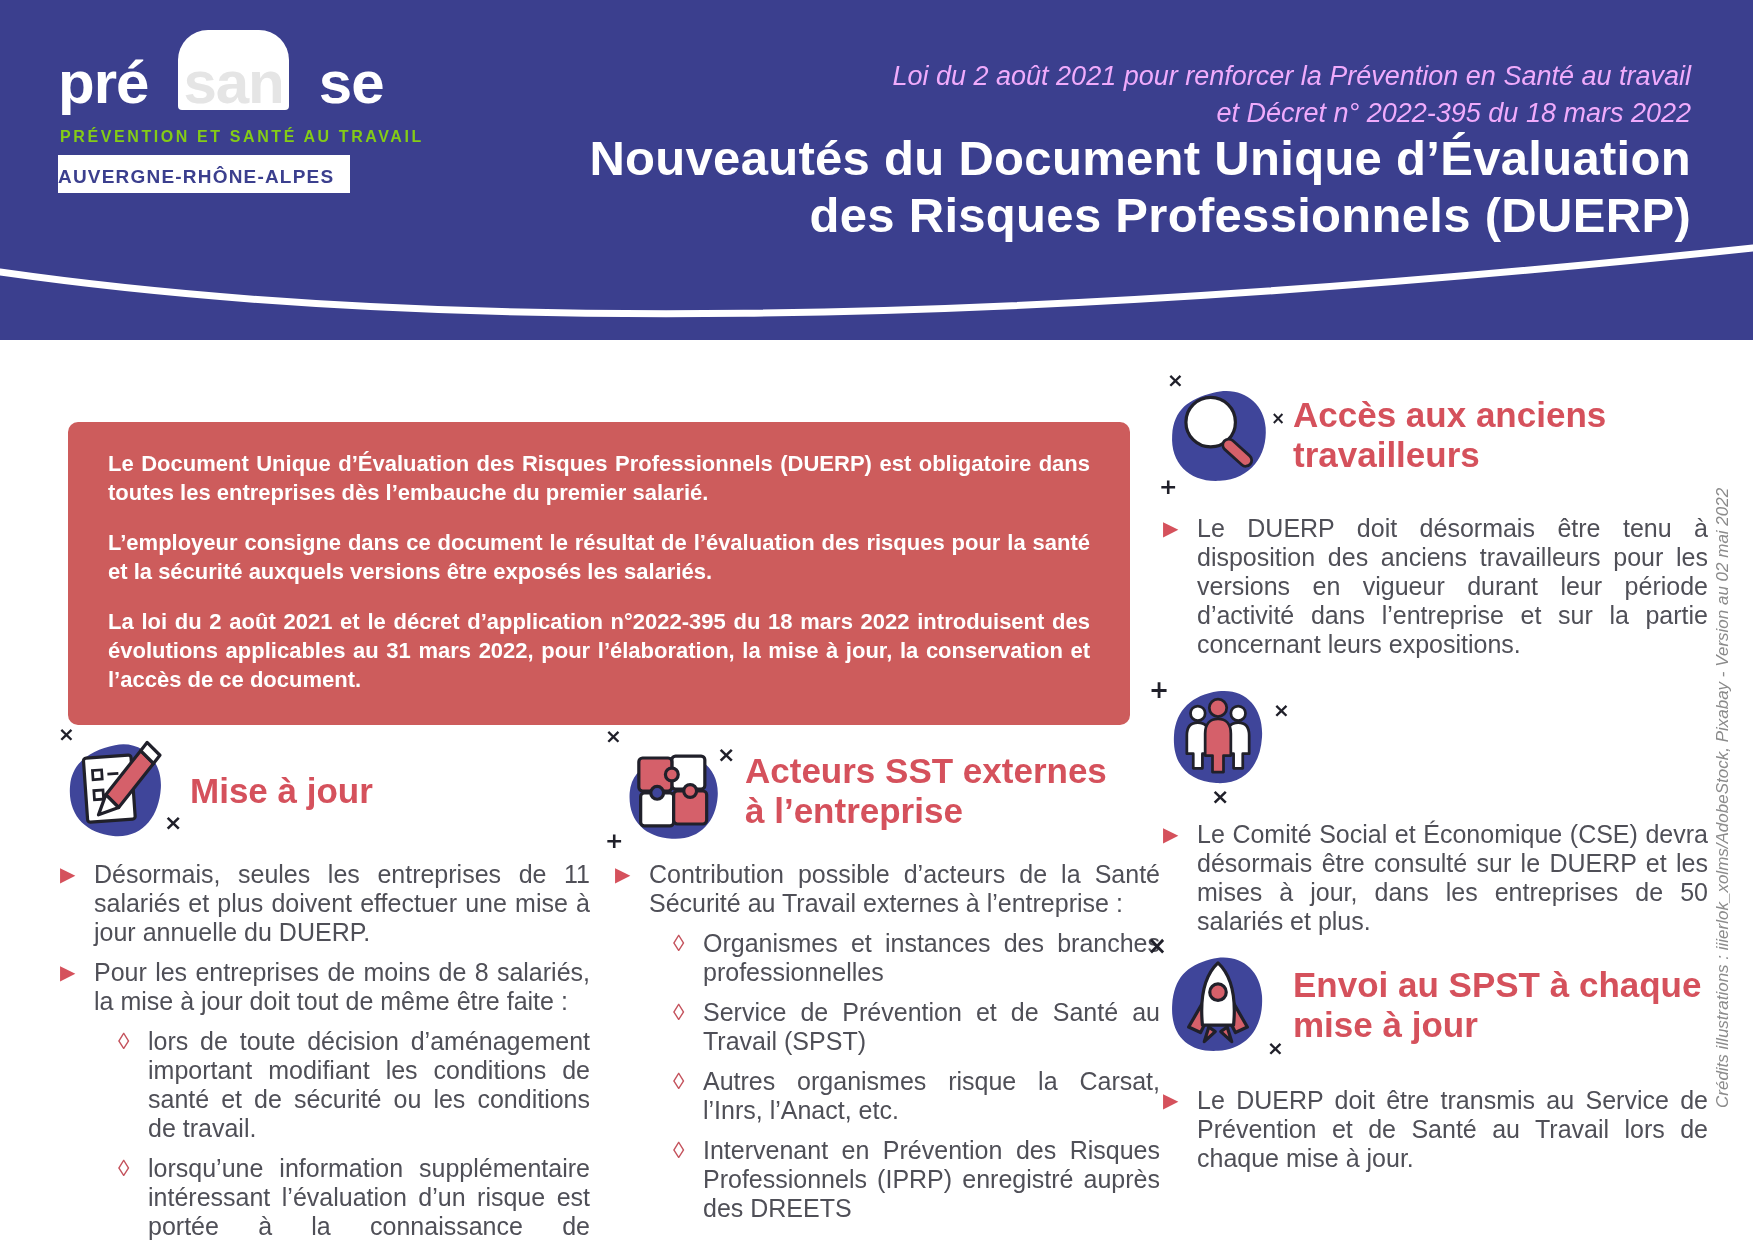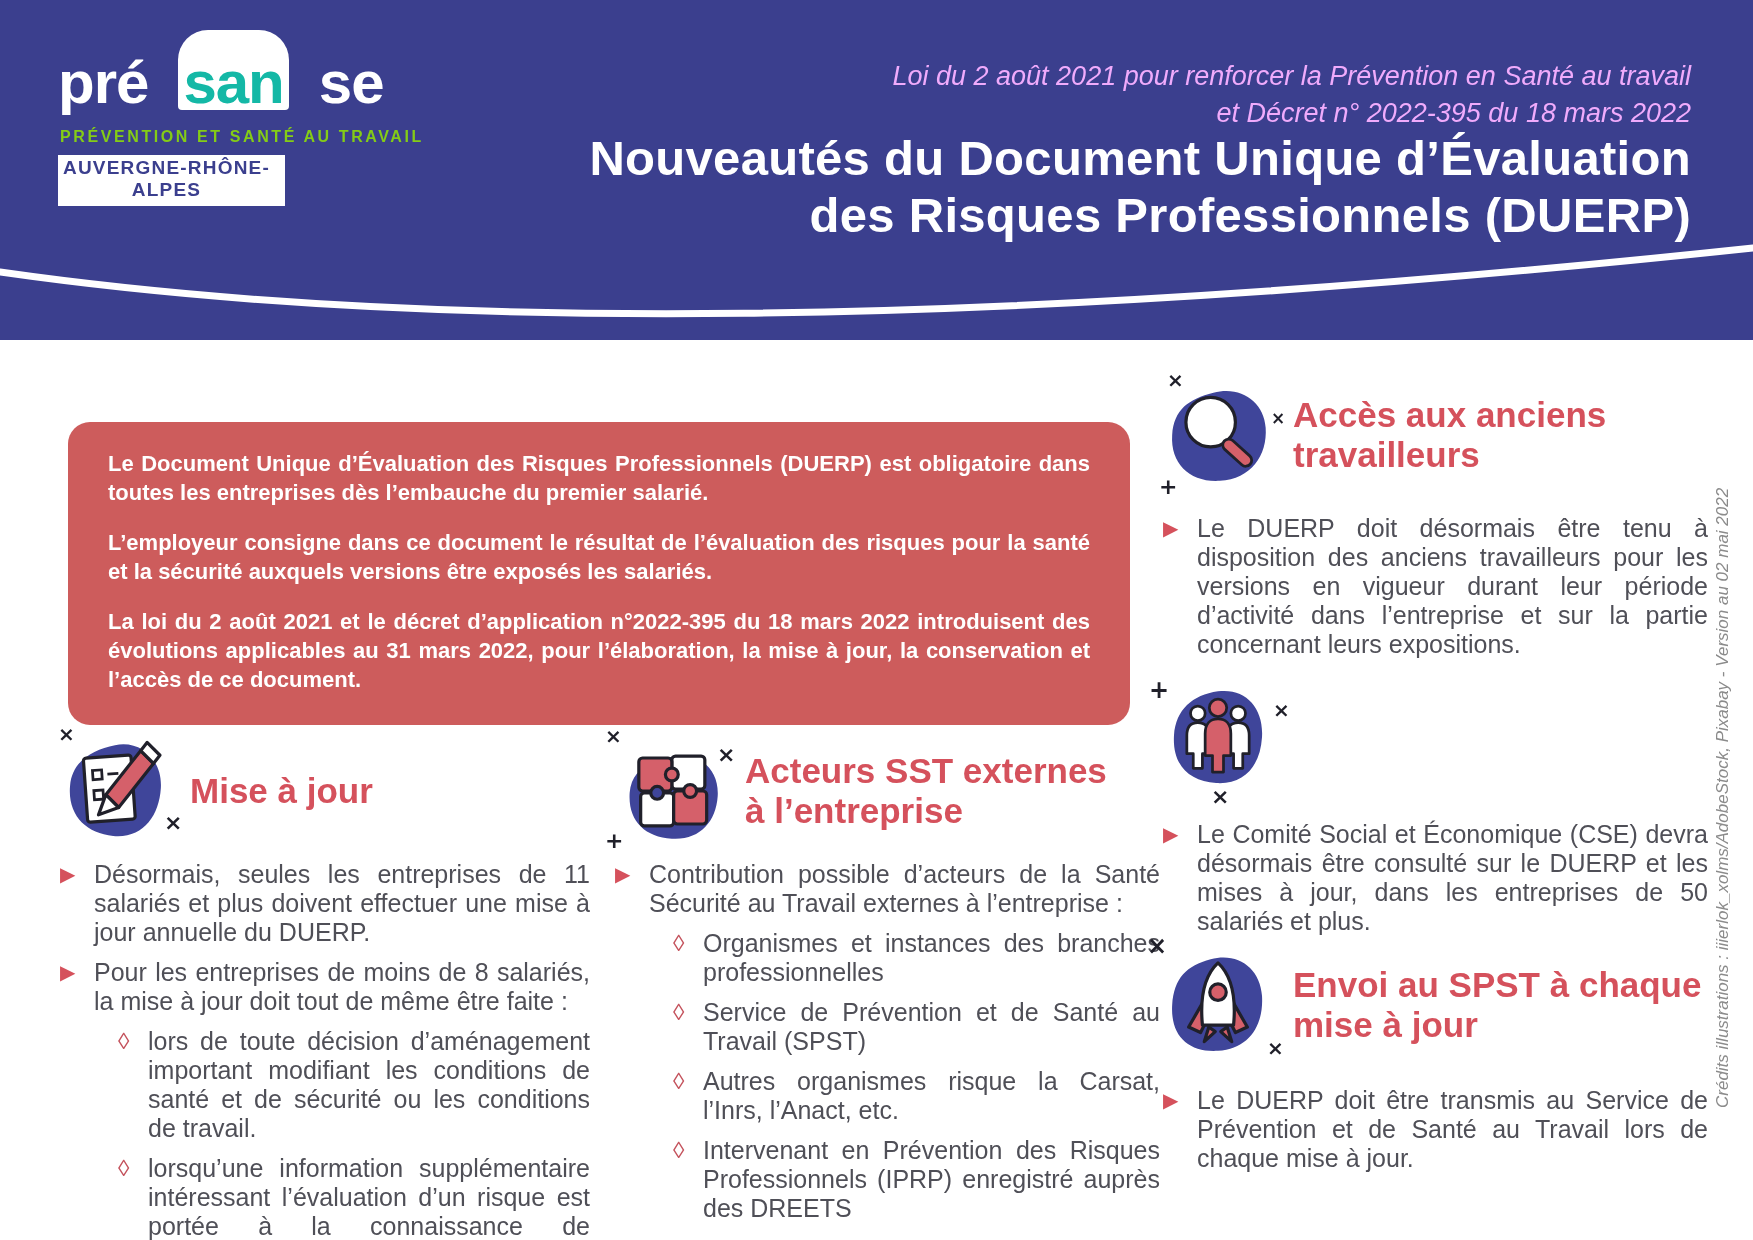--- a/index.html
+++ b/index.html
@@ -7,30 +7,30 @@
     position:relative; width:1753px; height:1240px; overflow:hidden;
     background:#ffffff; font-family:"Liberation Sans", sans-serif;
   }
   
   .header { position:absolute; left:0; top:0; width:1753px; height:340px; background:#3b3f8e; }
   .swoosh { position:absolute; left:0; top:0; width:1753px; height:340px; }
   .logo { position:absolute; left:58px; top:52px; width:250px; }
   .brand { position:relative; display:flex; align-items:flex-end; color:#fff; font-weight:bold; font-size:60px; letter-spacing:-1px; line-height:62px;gap:32px; }
   .san-wrap { position:relative; display:inline-block; padding:0 3px; }
   .san-bg { position:absolute; left:-2px; right:-2px; top:-22px; bottom:4px; background:#fff; border-radius:30px 30px 4px 4px; }
-  .san-txt { position:relative; color:#14b8a6; }
+  .san-txt { position:relative; color:#e5e5e5; }
   .tagline { position:absolute; left:60px; top:128px; color:#84cc16; font-size:16px; font-weight:bold; letter-spacing:2.6px; white-space:nowrap; }
-  .region-bar { position:absolute; left:58px; top:155px; width:227px; background:#fff; color:#3b3f8e; font-weight:bold; font-size:19px; letter-spacing:1.2px; text-align:center; padding:2px 10px 5px 0; box-sizing:border-box; }
+  .region-bar { position:absolute; left:58px; top:155px; width:292px; background:#fff; color:#3b3f8e; font-weight:bold; font-size:19px; letter-spacing:1.2px; text-align:left; padding:11px 10px 5px 0; box-sizing:border-box; }
   .law { position:absolute; right:62px; top:58px; text-align:right; color:#f0abfc; font-style:italic; font-size:27px; line-height:37px; font-weight:bold; }
   .law div { font-weight:normal; }
   .main-title { position:absolute; right:62px; top:130px; text-align:right; color:#fff; font-weight:bold; font-size:49px; line-height:57px; letter-spacing:0.3px; }
   
   .intro {
     position:absolute; left:68px; top:422px; width:1062px; box-sizing:border-box;
-    background:#cd5c5c; border-radius:22px; padding:27px 40px 10px 40px;
+    background:#cd5c5c; border-radius:10px; padding:27px 40px 10px 40px;
     color:#fff; font-weight:bold; font-size:22px; line-height:29px; text-align:justify;
   }
   .intro p { margin:0 0 21px 0; }
   
   .section { position:absolute; }
   .sec-head { display:flex; align-items:center; gap:20px; }
   .icon-wrap { position:relative; width:110px; height:110px; flex:0 0 auto; overflow:visible; }
   .icon-wrap svg { overflow:visible; }
   .sec-title { margin:0; color:#d5515c; font-weight:bold; font-size:35px; line-height:40px; }
   .bullets { margin-top:14px; }

